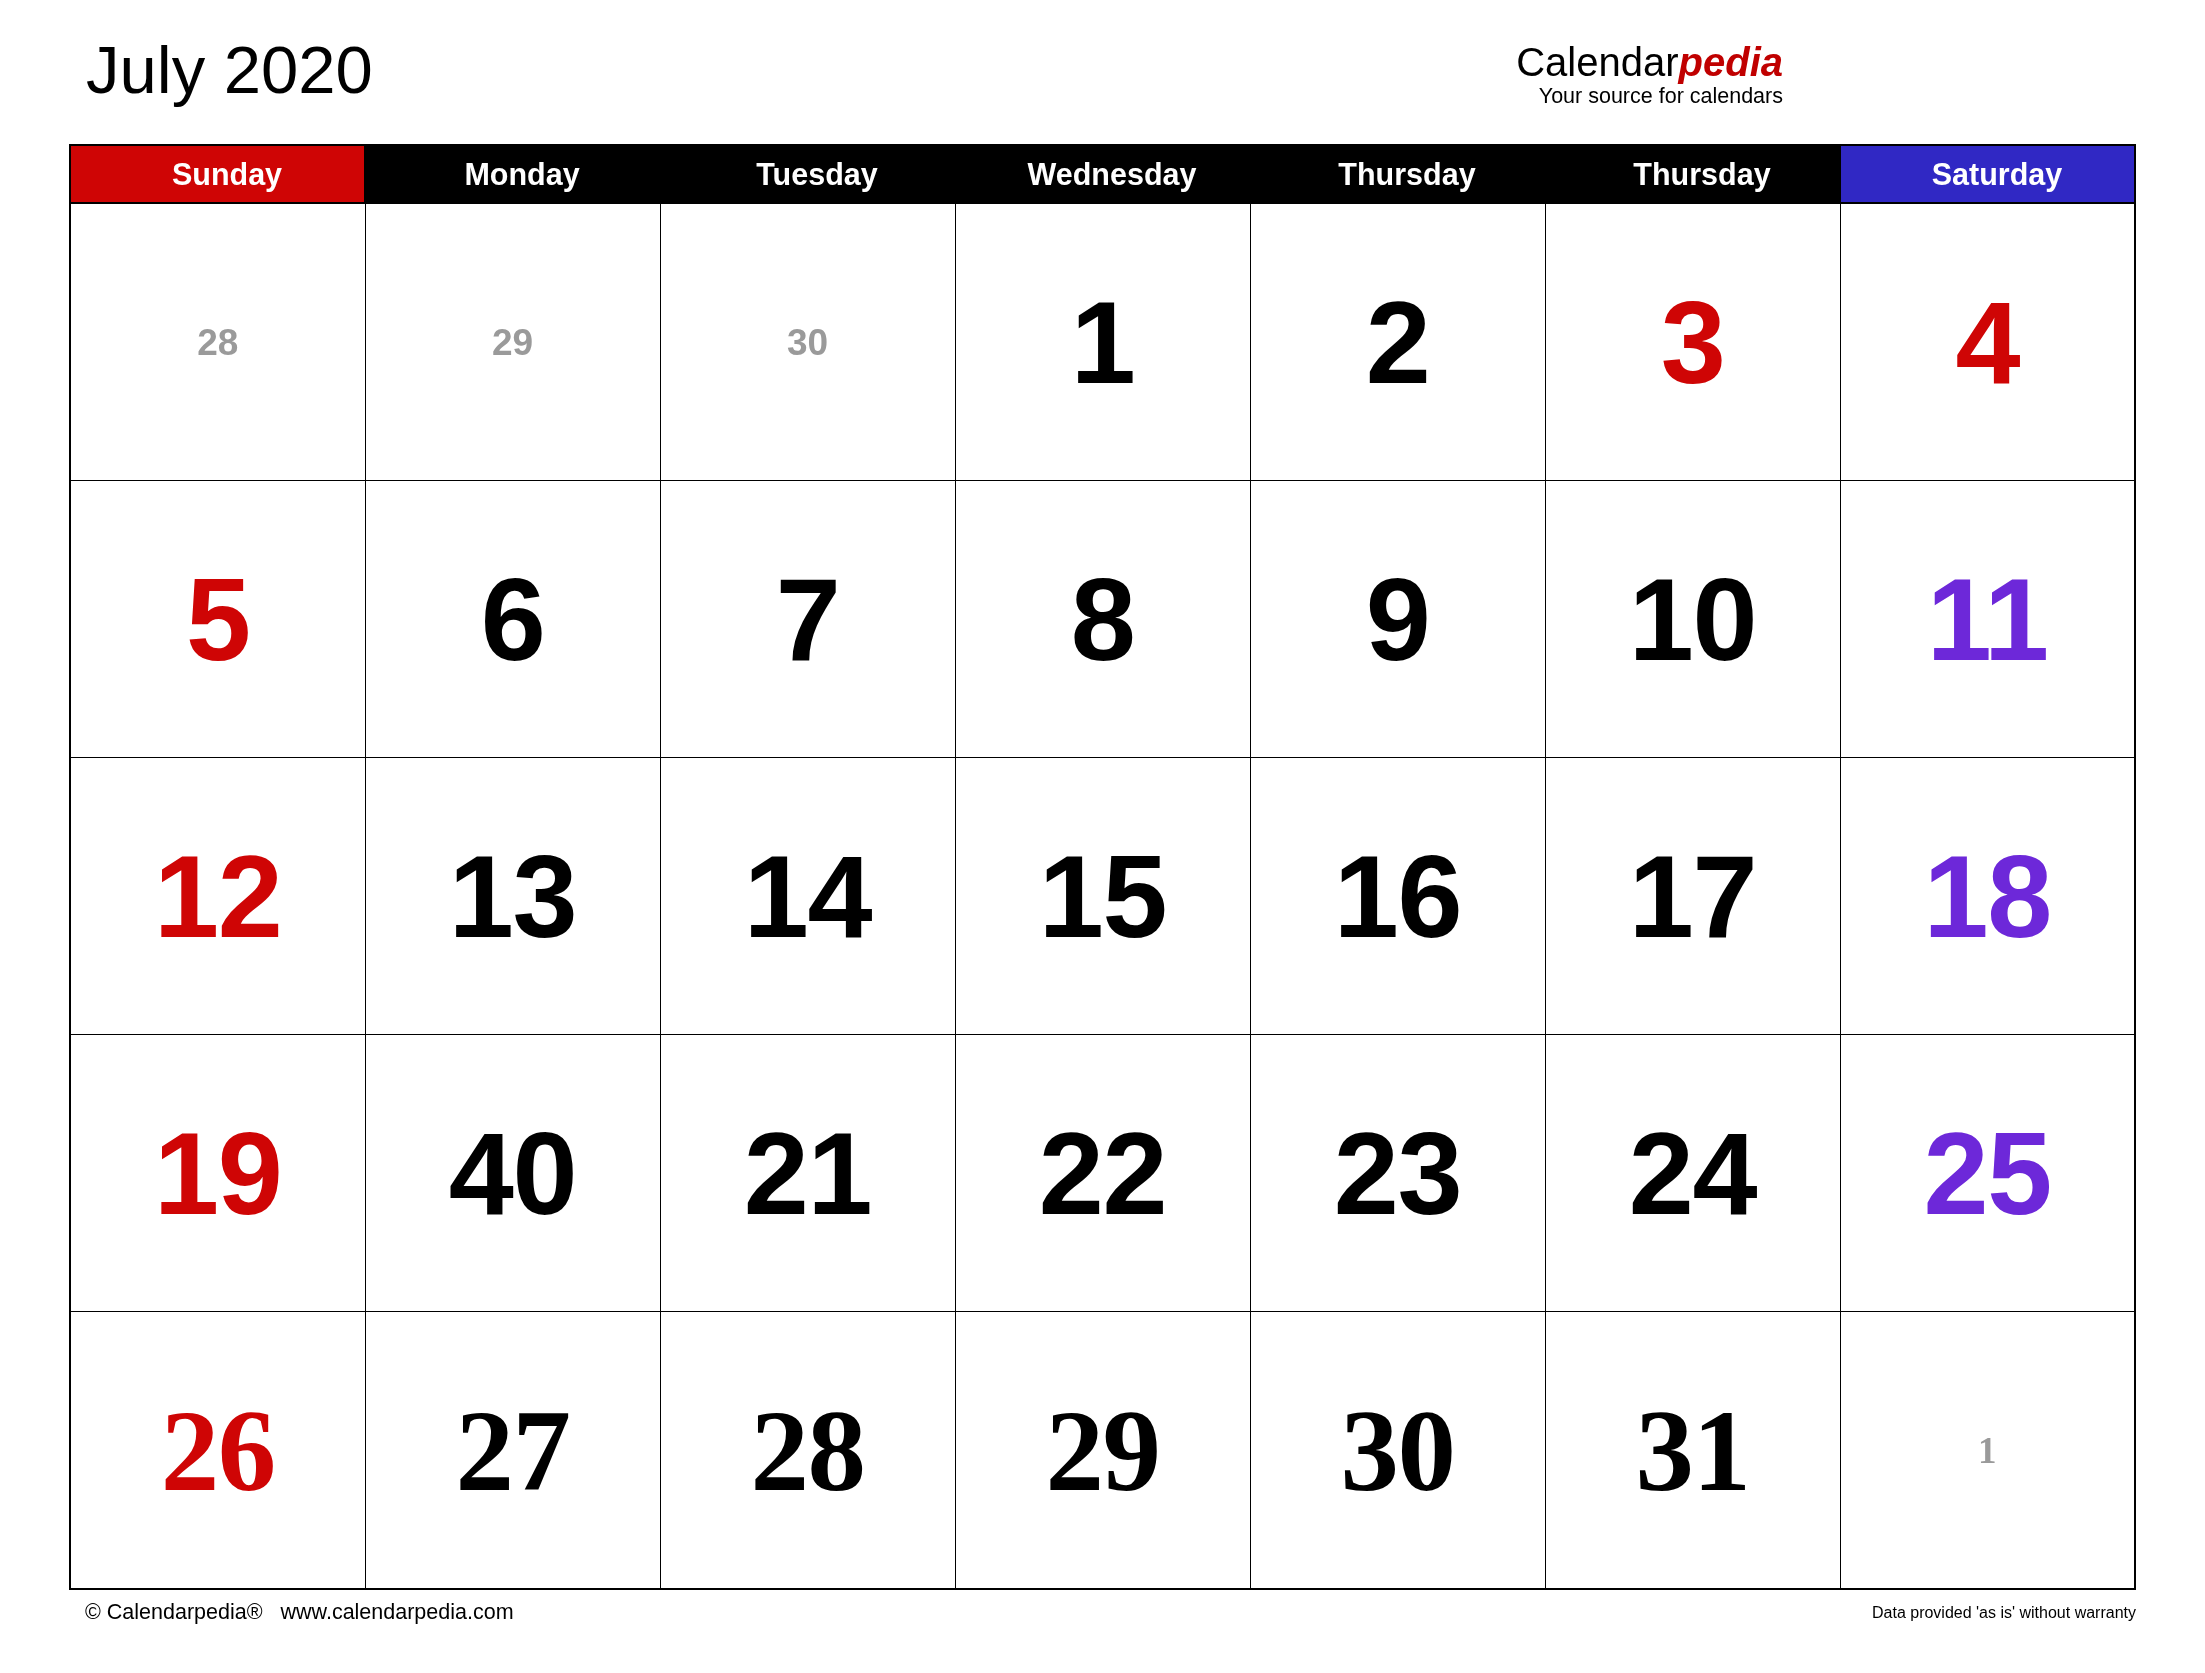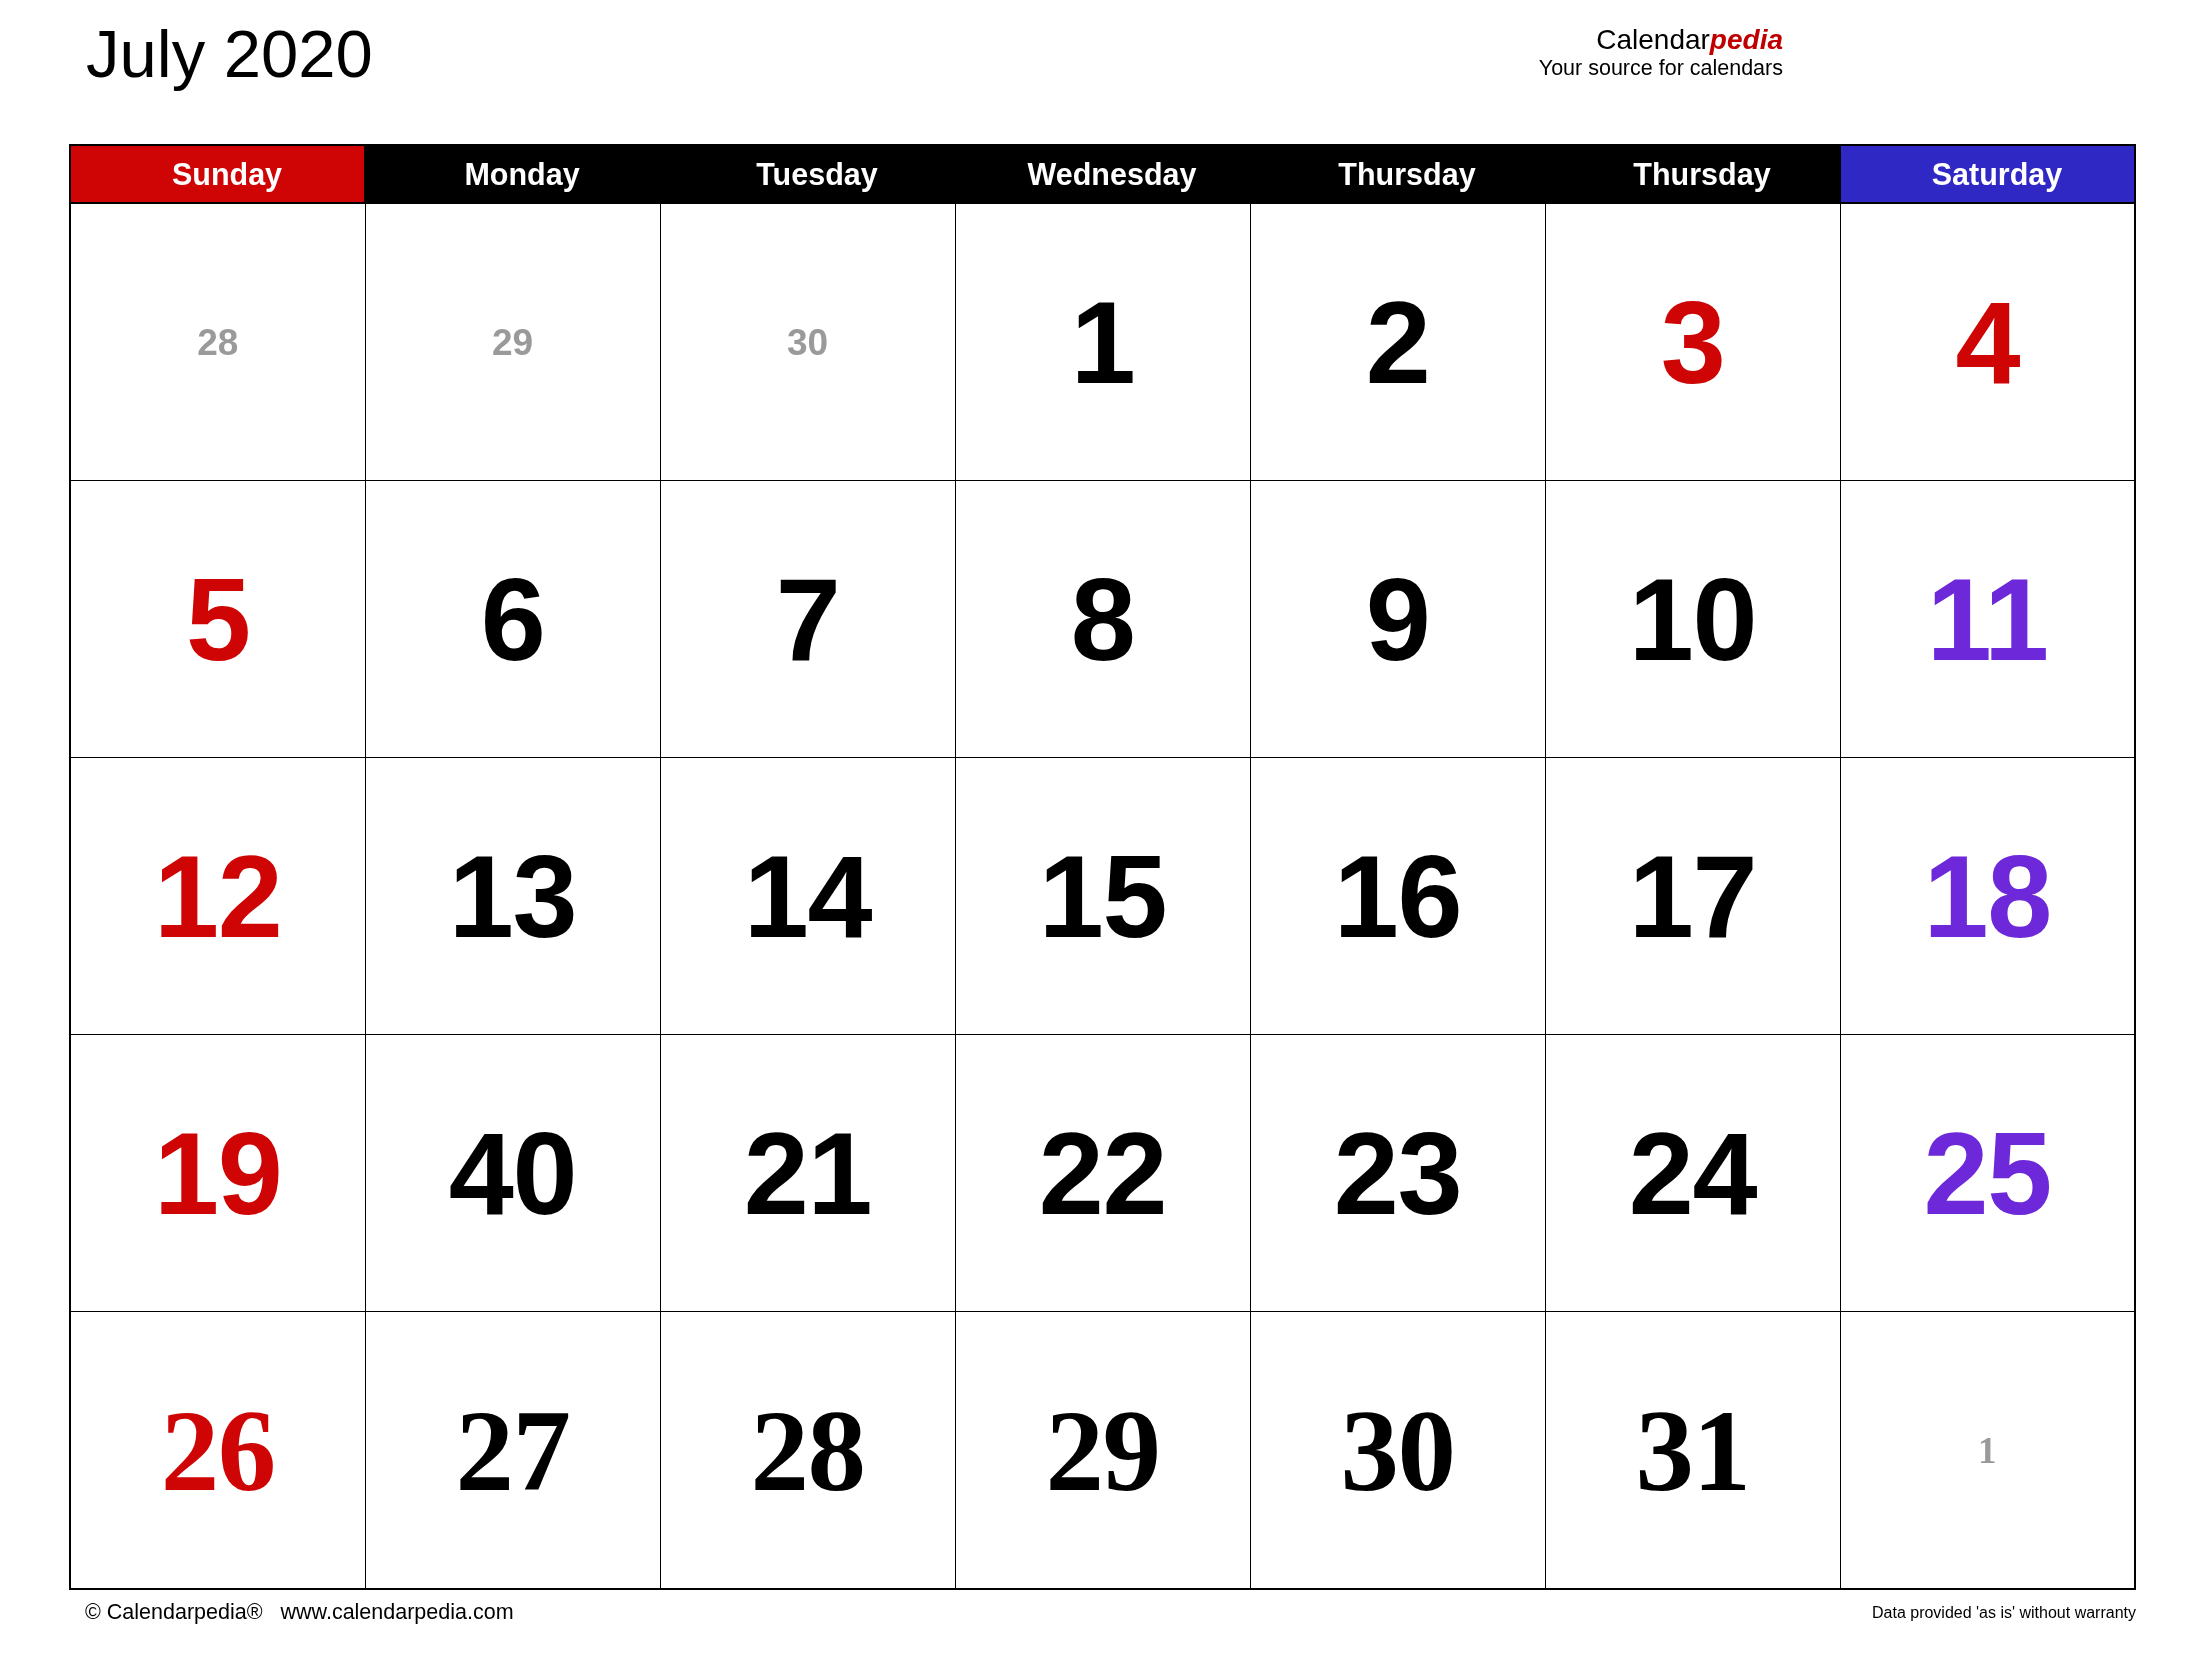--- a/index.html
+++ b/index.html
@@ -13,21 +13,21 @@
     font-family: "Liberation Sans", sans-serif;
     -webkit-font-smoothing: antialiased;
     overflow: hidden;
     position: relative;
   }
 
   
   .page-header {
     position: absolute;
     left: 0;
-    top: 0;
+    top: 16px;
     width: 1850px;
     height: 144px;
   }
   .month-title {
     position: absolute;
     left: 86px;
     top: 15.3px;
     font-size: 67px;
     font-weight: 400;
     color: #000000;
@@ -36,21 +36,21 @@
     white-space: nowrap;
   }
   .brand {
     position: absolute;
     right: 67px;
     top: 26px;
     text-align: right;
     line-height: 1;
   }
   .brand-name {
-    font-size: 28px;
+    font-size: 40px;
     line-height: 1;
     white-space: nowrap;
   }
   .brand-name .brand-part-1 {
     font-weight: 400;
     color: #000000;
   }
   .brand-name .brand-part-2 {
     font-weight: 700;
     font-style: italic;

